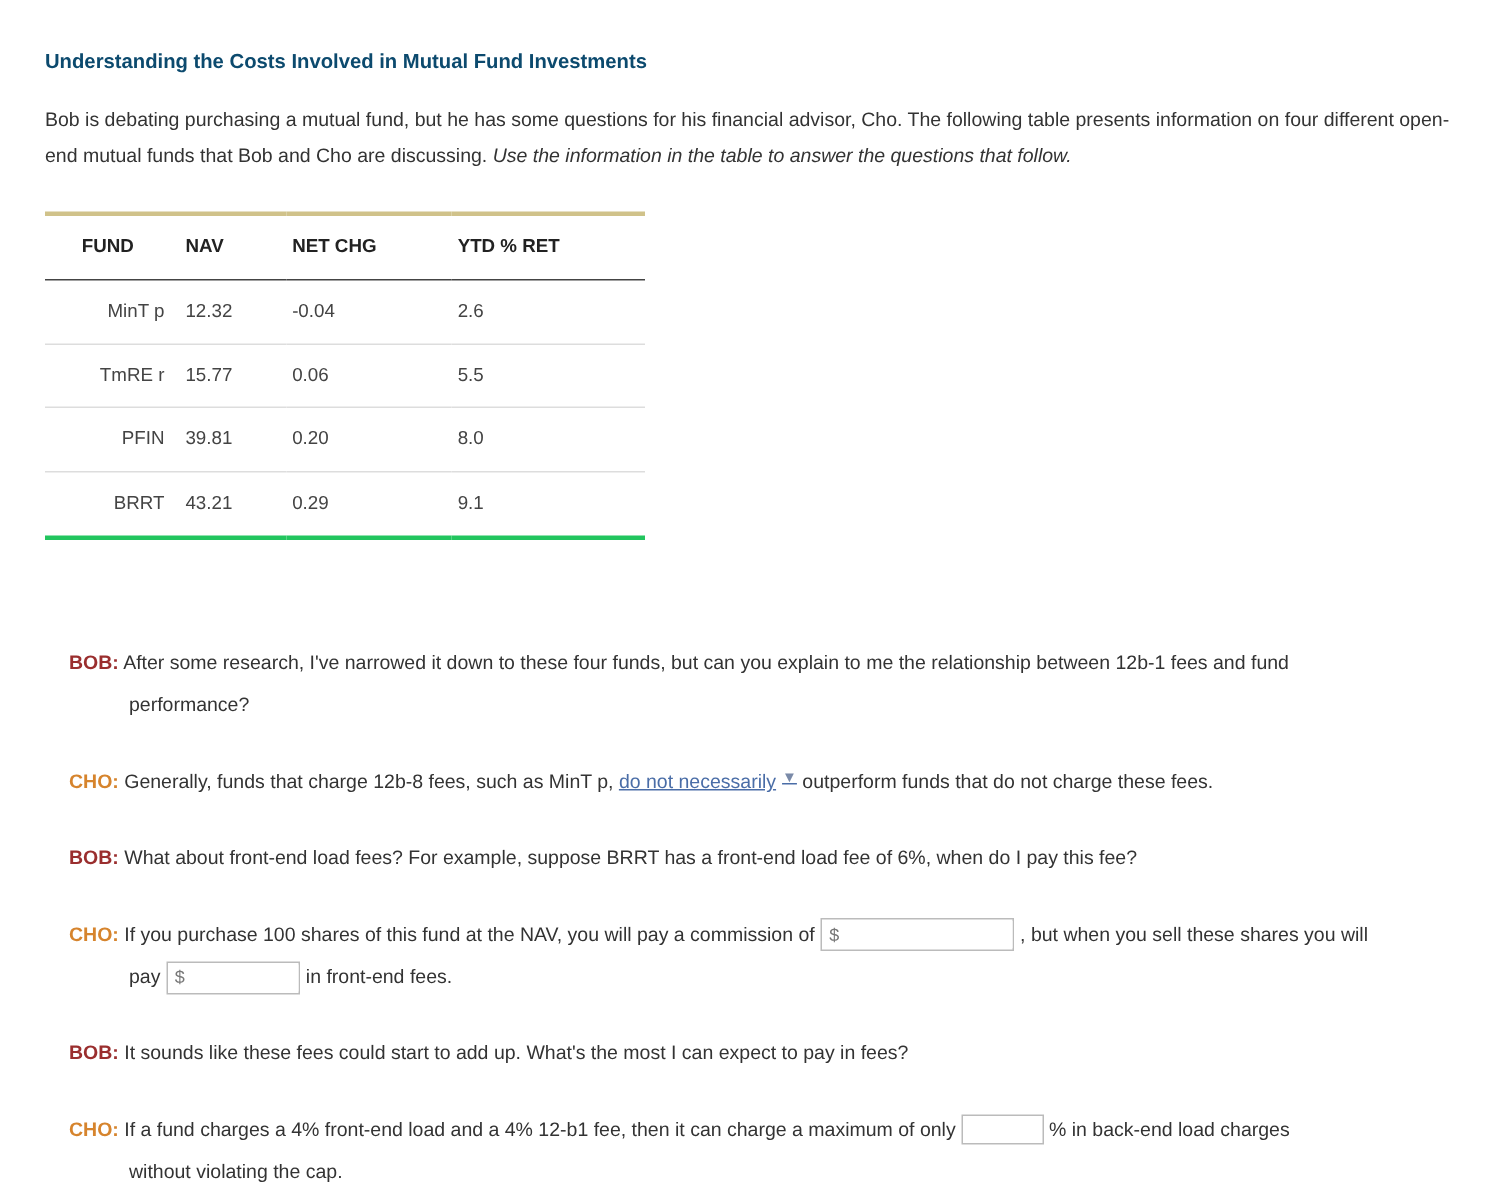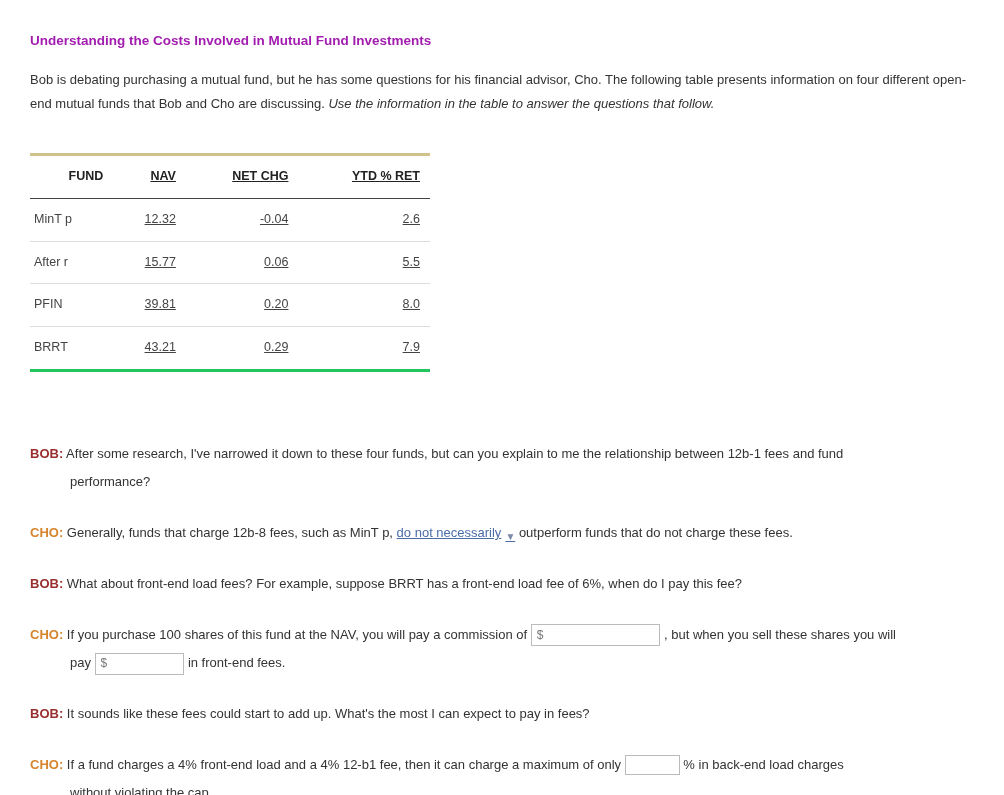--- a/index.html
+++ b/index.html
@@ -7,65 +7,66 @@
       font-family: Verdana, Geneva, sans-serif;
       font-size: 13px;
       color: #333;
       margin: 0;
       padding: 28px 30px;
       line-height: 1.9;
       background: #fff;
     }
     .title {
       font-weight: bold;
-      color: #a21caf;
+      color: #0c4a6e;
       margin-bottom: 14px;
       font-size: 13.5px;
     }
     .intro {
-      margin-bottom: 36px;
+      margin-bottom: 24px;
     }
     .italic-phrase { font-style: italic; }
     .table-wrap {
       width: 400px;
       margin-bottom: 70px;
     }
     table {
       border-collapse: collapse;
       width: 100%;
     }
     thead tr {
       border-top: 3px solid #d0c28a;
       border-bottom: 1px solid #444;
     }
     th {
-      text-align: right;
+      text-align: center;
       padding: 9px 10px 9px 4px;
       font-weight: bold;
       font-size: 12.5px;
       color: #222;
     }
-    th.num, td.num { text-align: right; text-decoration: underline; }
+    th.num, td.num { text-align: left; }
     td {
       padding: 9px 10px 9px 4px;
       font-size: 12.5px;
       color: #444;
+      text-align: right;
     }
     tbody tr { border-bottom: 1px solid #ddd; }
     tbody tr:last-child { border-bottom: 3px solid #22c55e; }
-    .blk { margin-bottom: 26px; }
+    .blk { margin-bottom: 26px; margin-left: 16px; }
     .bob { color: #9a2e2e; font-weight: bold; }
     .cho { color: #d6842d; font-weight: bold; }
     .indent2 { padding-left: 40px; display:block; margin-top:4px;}
     .dropdown {
       color: #4a6da7;
       text-decoration: underline;
       cursor: pointer;
       display: inline-flex;
-      align-items: flex-end;
+      align-items: flex-start;
       gap: 4px;
     }
     .tri {
       font-size: 10px;
       color: #7a8aa8;
     }
     input.fill {
       border: 1px solid #bbb;
       height: 20px;
       font-size: 12px;
@@ -117,36 +118,36 @@
       </tr>
     </thead>
     <tbody>
       <tr>
         <td>MinT p</td>
         <td class="num">12.32</td>
         <td class="num">-0.04</td>
         <td class="num">2.6</td>
       </tr>
       <tr>
-        <td>After r</td>
+        <td>TmRE r</td>
         <td class="num">15.77</td>
         <td class="num">0.06</td>
         <td class="num">5.5</td>
       </tr>
       <tr>
         <td>PFIN</td>
         <td class="num">39.81</td>
         <td class="num">0.20</td>
         <td class="num">8.0</td>
       </tr>
       <tr>
         <td>BRRT</td>
         <td class="num">43.21</td>
         <td class="num">0.29</td>
-        <td class="num">7.9</td>
+        <td class="num">9.1</td>
       </tr>
     </tbody>
   </table>
 </div>
 
 <div class="blk">
   <span class="bob">BOB:</span><span> After some research, I've narrowed it down to these four funds, but can you explain to me the relationship between 12b-1 fees and fund</span>
   <span class="indent2">performance?</span>
 </div>
 

